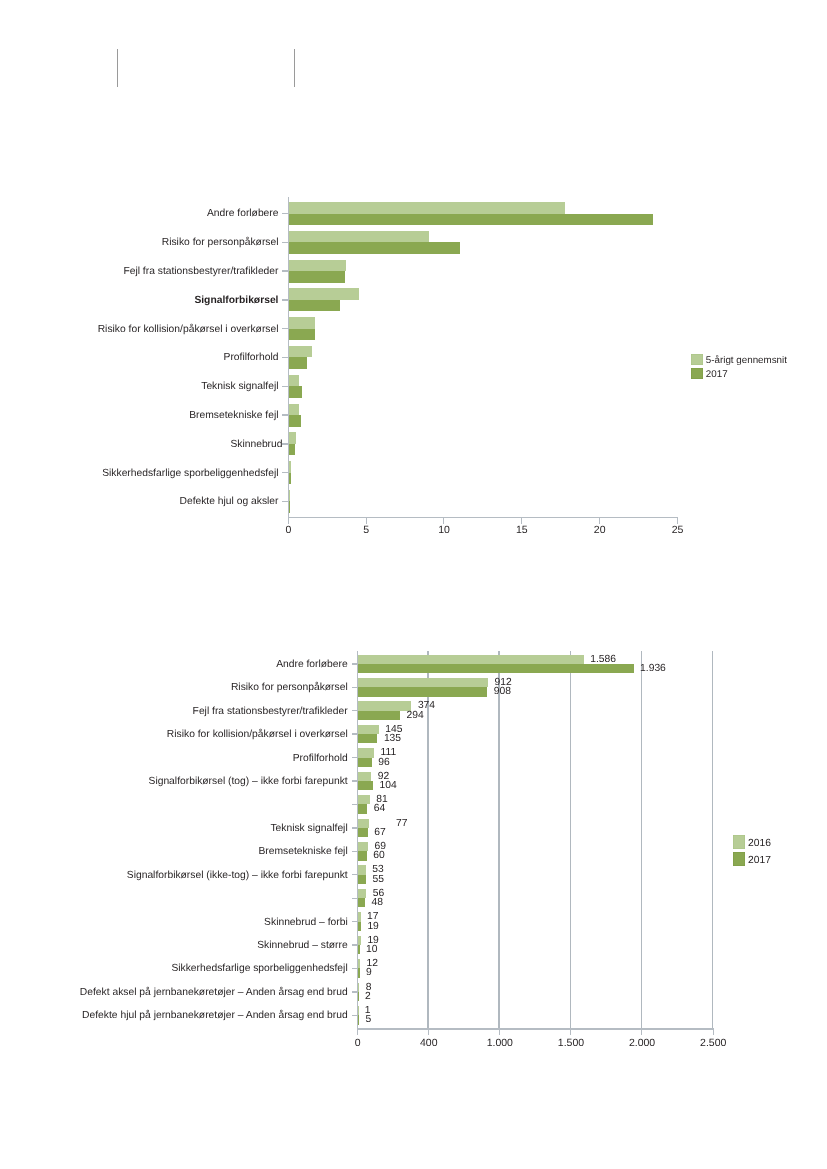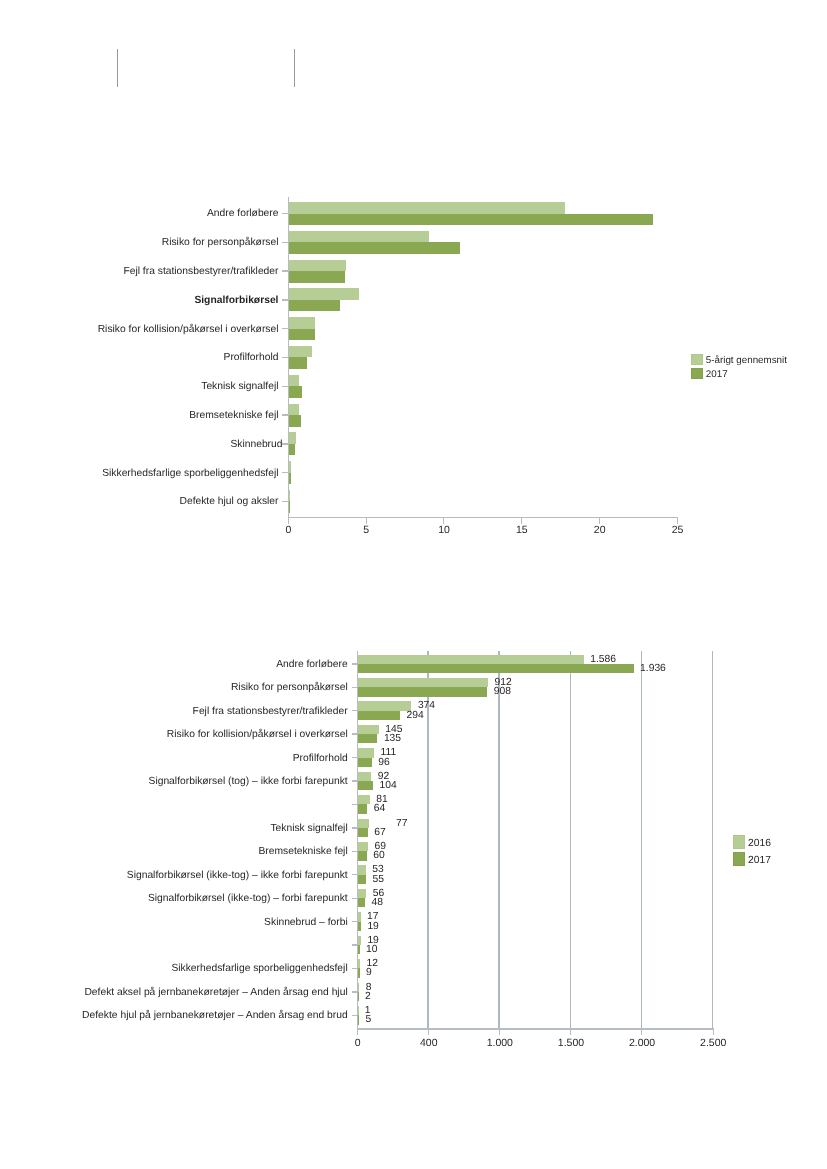--- a/index.html
+++ b/index.html
@@ -166,44 +166,44 @@
       <div class="val-label" style="left: 374.515px; top: 840.046px; font-size: 10.3px; line-height: 13.39px;">69</div>
       <div class="bar" style="left: 358.3px; top: 851.34px; width: 8.5344px; height: 9.3px; background: rgb(138, 168, 81);"></div>
       <div class="val-label" style="left: 373.234px; top: 849.346px; font-size: 10.3px; line-height: 13.39px; text-align: center;">60</div>
       <div class="tick" style="left: 351.6px; top: 874.07px; width: 5.3px; height: 1.4px; background: rgb(181, 188, 195);"></div>
       <div class="cat-label" style="left: 0px; width: 347.7px; top: 868.765px; font-size: 10.3px; line-height: 13.39px;">Signalforbikørsel (ikke-tog) – ikke forbi farepunkt</div>
       <div class="bar" style="left: 358.3px; top: 865.47px; width: 7.53872px; height: 9.3px; background: rgb(183, 205, 150);"></div>
       <div class="val-label" style="left: 372.239px; top: 863.476px; font-size: 10.3px; line-height: 13.39px;">53</div>
       <div class="bar" style="left: 358.3px; top: 874.77px; width: 7.8232px; height: 9.3px; background: rgb(138, 168, 81);"></div>
       <div class="val-label" style="left: 372.523px; top: 872.776px; font-size: 10.3px; line-height: 13.39px;">55</div>
       <div class="tick" style="left: 351.6px; top: 897.5px; width: 5.3px; height: 1.4px; background: rgb(181, 188, 195);"></div>
-      <div class="cat-label" style="left: 0px; width: 347.7px; top: 892.195px; font-size: 10.3px; line-height: 13.39px;">Signalforbikørsel (ikke-tog) – forbi farepunkt</div>
       <div class="bar" style="left: 358.3px; top: 888.9px; width: 7.96544px; height: 9.3px; background: rgb(183, 205, 150);"></div>
       <div class="val-label" style="left: 372.665px; top: 886.907px; font-size: 10.3px; line-height: 13.39px;">56</div>
       <div class="bar" style="left: 358.3px; top: 898.2px; width: 6.82752px; height: 9.3px; background: rgb(138, 168, 81);"></div>
       <div class="val-label" style="left: 371.528px; top: 896.207px; font-size: 10.3px; line-height: 13.39px;">48</div>
       <div class="tick" style="left: 351.6px; top: 920.93px; width: 5.3px; height: 1.4px; background: rgb(181, 188, 195);"></div>
       <div class="cat-label" style="left: 0px; width: 347.7px; top: 915.625px; font-size: 10.3px; line-height: 13.39px;">Skinnebrud – forbi</div>
       <div class="bar" style="left: 358.3px; top: 912.33px; width: 2.41808px; height: 9.3px; background: rgb(183, 205, 150);"></div>
       <div class="val-label" style="left: 367.118px; top: 910.337px; font-size: 10.3px; line-height: 13.39px;">17</div>
       <div class="bar" style="left: 358.3px; top: 921.63px; width: 2.70256px; height: 9.3px; background: rgb(138, 168, 81);"></div>
       <div class="val-label" style="left: 367.403px; top: 919.636px; font-size: 10.3px; line-height: 13.39px;">19</div>
       <div class="tick" style="left: 351.6px; top: 944.36px; width: 5.3px; height: 1.4px; background: rgb(181, 188, 195);"></div>
+      <div class="cat-label" style="left: 0px; width: 347.7px; top: 939.055px; font-size: 10.3px; line-height: 13.39px;">Skinnebrud – større</div>
       <div class="bar" style="left: 358.3px; top: 935.76px; width: 2.70256px; height: 9.3px; background: rgb(183, 205, 150);"></div>
       <div class="val-label" style="left: 367.403px; top: 933.766px; font-size: 10.3px; line-height: 13.39px;">19</div>
       <div class="bar" style="left: 358.3px; top: 945.06px; width: 1.4224px; height: 9.3px; background: rgb(138, 168, 81);"></div>
       <div class="val-label" style="left: 366.122px; top: 943.066px; font-size: 10.3px; line-height: 13.39px;">10</div>
       <div class="tick" style="left: 351.6px; top: 967.79px; width: 5.3px; height: 1.4px; background: rgb(181, 188, 195);"></div>
       <div class="cat-label" style="left: 0px; width: 347.7px; top: 962.485px; font-size: 10.3px; line-height: 13.39px;">Sikkerhedsfarlige sporbeliggenhedsfejl</div>
       <div class="bar" style="left: 358.3px; top: 959.19px; width: 1.70688px; height: 9.3px; background: rgb(183, 205, 150);"></div>
       <div class="val-label" style="left: 366.407px; top: 957.197px; font-size: 10.3px; line-height: 13.39px;">12</div>
       <div class="bar" style="left: 358.3px; top: 968.49px; width: 1.28016px; height: 9.3px; background: rgb(138, 168, 81);"></div>
       <div class="val-label" style="left: 365.98px; top: 966.496px; font-size: 10.3px; line-height: 13.39px;">9</div>
       <div class="tick" style="left: 351.6px; top: 991.22px; width: 5.3px; height: 1.4px; background: rgb(181, 188, 195);"></div>
-      <div class="cat-label" style="left: 0px; width: 347.7px; top: 985.915px; font-size: 10.3px; line-height: 13.39px;">Defekt aksel på jernbanekøretøjer – Anden årsag end hjul</div>
+      <div class="cat-label" style="left: 0px; width: 347.7px; top: 985.915px; font-size: 10.3px; line-height: 13.39px;">Defekt aksel på jernbanekøretøjer – Anden årsag end brud</div>
       <div class="bar" style="left: 358.3px; top: 982.62px; width: 1.13792px; height: 9.3px; background: rgb(183, 205, 150);"></div>
       <div class="val-label" style="left: 365.838px; top: 980.626px; font-size: 10.3px; line-height: 13.39px;">8</div>
       <div class="bar" style="left: 358.3px; top: 991.92px; width: 0.28448px; height: 9.3px; background: rgb(138, 168, 81);"></div>
       <div class="val-label" style="left: 364.984px; top: 989.926px; font-size: 10.3px; line-height: 13.39px;">2</div>
       <div class="tick" style="left: 351.6px; top: 1014.65px; width: 5.3px; height: 1.4px; background: rgb(181, 188, 195);"></div>
       <div class="cat-label" style="left: 0px; width: 347.7px; top: 1009.35px; font-size: 10.3px; line-height: 13.39px;">Defekte hjul på jernbanekøretøjer – Anden årsag end brud</div>
       <div class="bar" style="left: 358.3px; top: 1006.05px; width: 0.14224px; height: 9.3px; background: rgb(183, 205, 150);"></div>
       <div class="val-label" style="left: 364.842px; top: 1004.06px; font-size: 10.3px; line-height: 13.39px;">1</div>
       <div class="bar" style="left: 358.3px; top: 1015.35px; width: 0.7112px; height: 9.3px; background: rgb(138, 168, 81);"></div>
       <div class="val-label" style="left: 365.411px; top: 1013.36px; font-size: 10.3px; line-height: 13.39px;">5</div>

